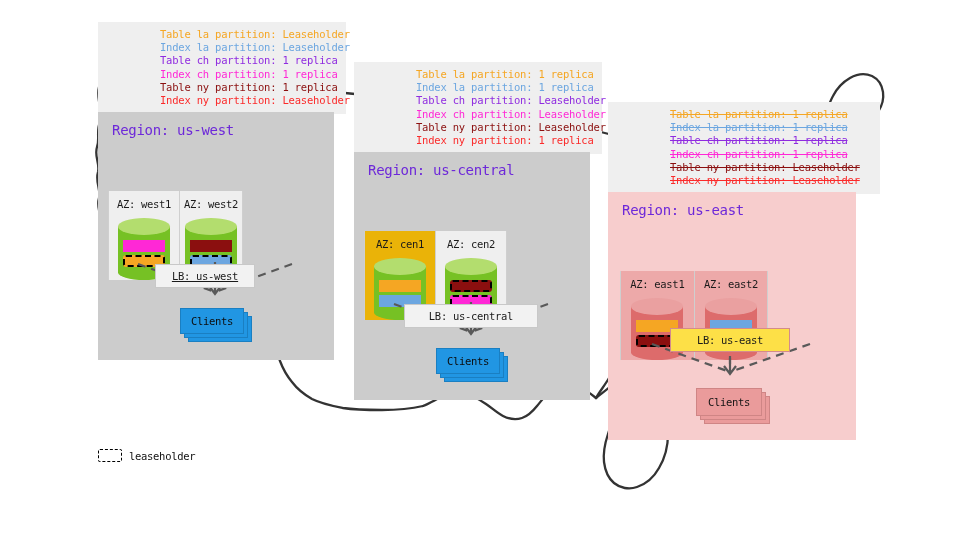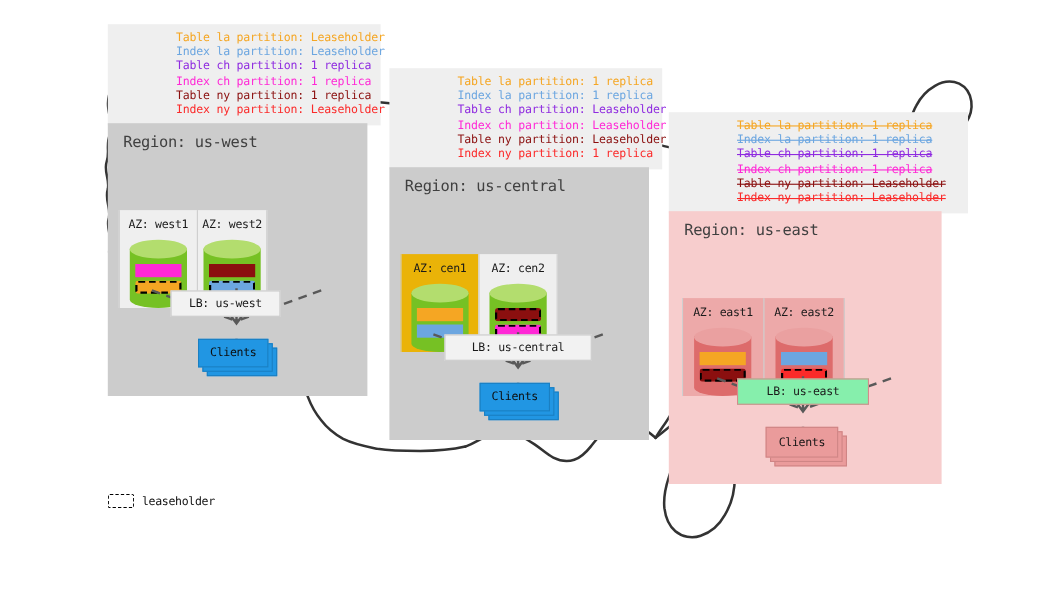--- a/index.html
+++ b/index.html
@@ -13,21 +13,21 @@
   .info-block{
     position:absolute;background:#efefef;padding:6px 10px 7px 14px;
     font-size:10.5px;line-height:13.2px;letter-spacing:-0.2px;white-space:pre;
   }
   .info-block .line{display:block;margin-left:48px;}
   .info-block.struck .line{text-decoration:line-through;
        text-decoration-thickness:1px;}
 
   .region-box{position:absolute;}
   .region-title{
-    position:absolute;left:14px;top:10px;font-size:14px;color:#404040;
+    position:absolute;left:14px;top:10px;font-size:14px;color:#6d28d9;
     letter-spacing:-0.3px;
   }
   .az-strip{position:absolute;display:flex;align-items:flex-end;}
   .az-cell{
     position:relative;display:flex;flex-direction:column;align-items:center;
     border-left:1px solid #cfcfcf;border-right:1px solid #cfcfcf;
     box-sizing:border-box;
   }
   .az-cell + .az-cell{margin-left:-1px;}
   .az-label{font-size:10.5px;color:#1a1a1a;margin-top:7px;letter-spacing:-0.3px;}
@@ -184,21 +184,21 @@
     </div>
 
   <svg style="position:absolute;left:0;top:0;width:236px;height:248px;">
     <path d="M40,152 L117,180" stroke="#595959" stroke-width="2.2" stroke-dasharray="8,6" fill="none"></path>
     <path d="M117,150 L117,180" stroke="#595959" stroke-width="2.2" stroke-dasharray="8,6" fill="none"></path>
     <path d="M194,152 L117,180" stroke="#595959" stroke-width="2.2" stroke-dasharray="8,6" fill="none"></path>
     <path d="M117,166 L117,182 M111,174 L117,182 L123,174" stroke="#595959" stroke-width="2.2" fill="none"></path>
     <path d="M117,196 L117,228" stroke="#595959" stroke-width="2.2" stroke-dasharray="7,6" fill="none"></path>
   </svg>
 
-  <div class="lb-box" style="left:57px;top:152px;width:100px;height:24px;background:#f2f2f2;">
+  <div class="lb-box" style="left:57px;top:152px;width:100px;height:24px;background:#f2f2f2;text-decoration:underline;">
     <span>LB: us-west</span>
   </div>
 
   <div class="clients-wrap" style="left:82px;top:196px;width:76px;height:36px;">
     <div class="clients-shadow" style="left:8px;top:8px;width:64px;height:26px;
                 background:#2196e3;border:1.4px solid #1a7fc2;"></div>
     <div class="clients-shadow" style="left:4px;top:4px;width:64px;height:26px;
                 background:#2196e3;border:1.4px solid #1a7fc2;"></div>
     <div class="clients-box" style="left:0px;top:0px;width:64px;height:26px;
                 background:#2196e3;border:1.4px solid #1a7fc2;color:#0d0d0d;">
@@ -290,21 +290,21 @@
     </div>
 
   <svg style="position:absolute;left:0;top:0;width:248px;height:248px;">
     <path d="M44,152 L122,180" stroke="#595959" stroke-width="2.2" stroke-dasharray="8,6" fill="none"></path>
     <path d="M122,150 L122,180" stroke="#595959" stroke-width="2.2" stroke-dasharray="8,6" fill="none"></path>
     <path d="M202,152 L122,180" stroke="#595959" stroke-width="2.2" stroke-dasharray="8,6" fill="none"></path>
     <path d="M122,166 L122,182 M116,174 L122,182 L128,174" stroke="#595959" stroke-width="2.2" fill="none"></path>
     <path d="M122,196 L122,228" stroke="#595959" stroke-width="2.2" stroke-dasharray="7,6" fill="none"></path>
   </svg>
 
-  <div class="lb-box" style="left:62px;top:152px;width:120px;height:24px;background:#86efac;
+  <div class="lb-box" style="left:62px;top:136px;width:120px;height:24px;background:#fde047;
               border:1px solid #d48b8b;">
     <span>LB: us-east</span>
   </div>
 
   <div class="clients-wrap" style="left:88px;top:196px;width:80px;height:38px;">
     <div class="clients-shadow" style="left:8px;top:8px;width:66px;height:28px;
                 background:#ea9b9b;border:1.4px solid #cf8585;"></div>
     <div class="clients-shadow" style="left:4px;top:4px;width:66px;height:28px;
                 background:#ea9b9b;border:1.4px solid #cf8585;"></div>
     <div class="clients-box" style="left:0px;top:0px;width:66px;height:28px;

